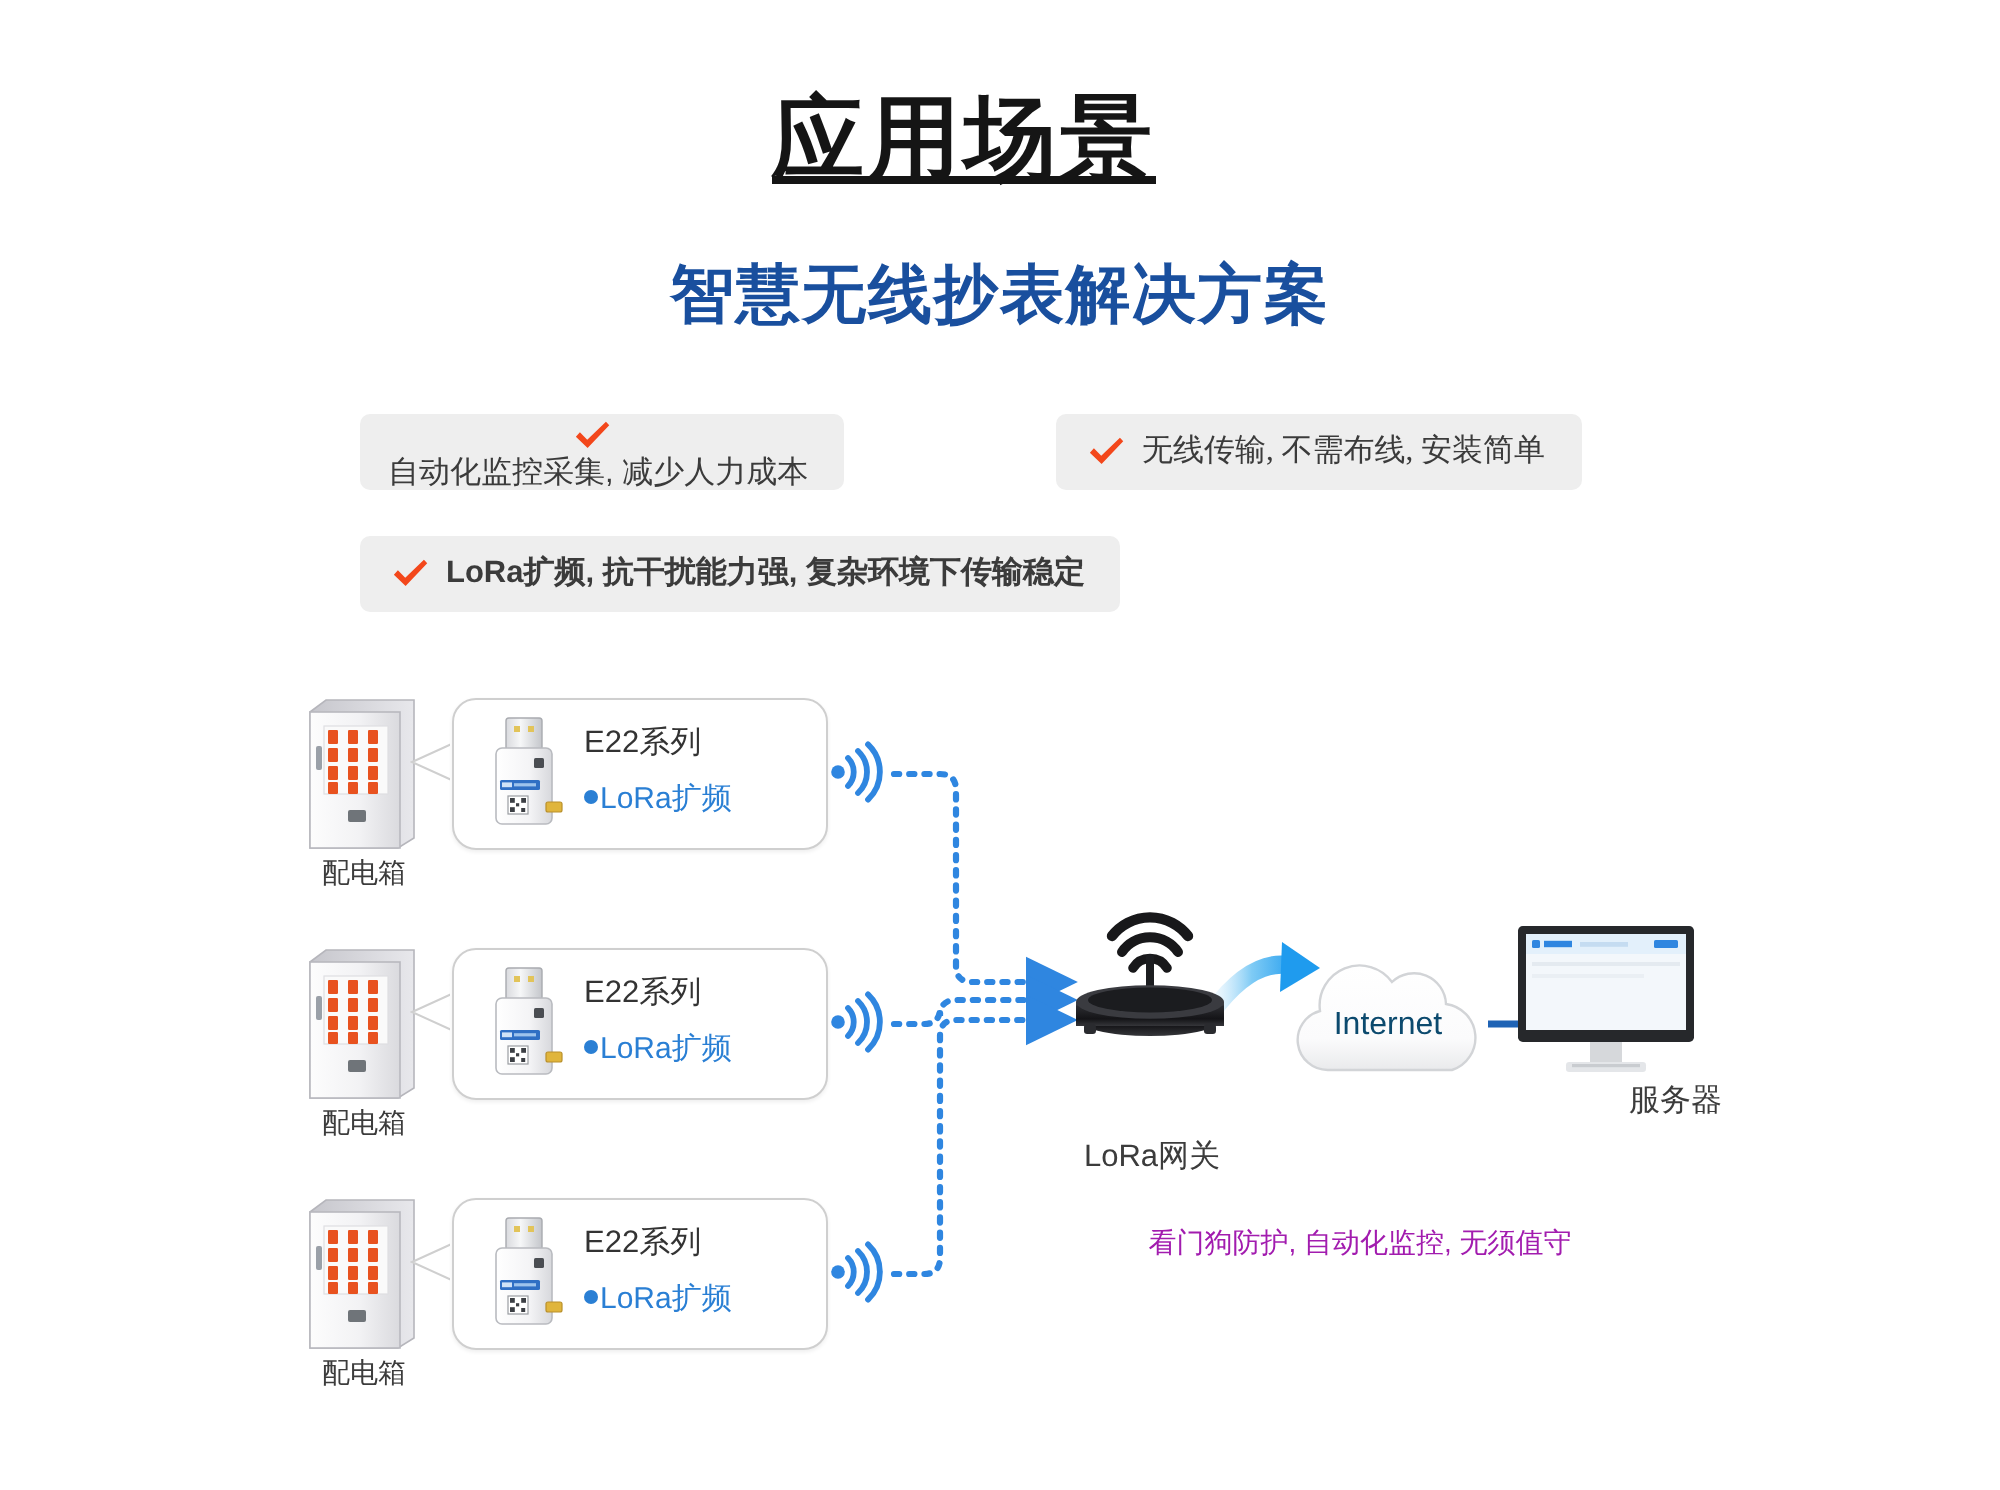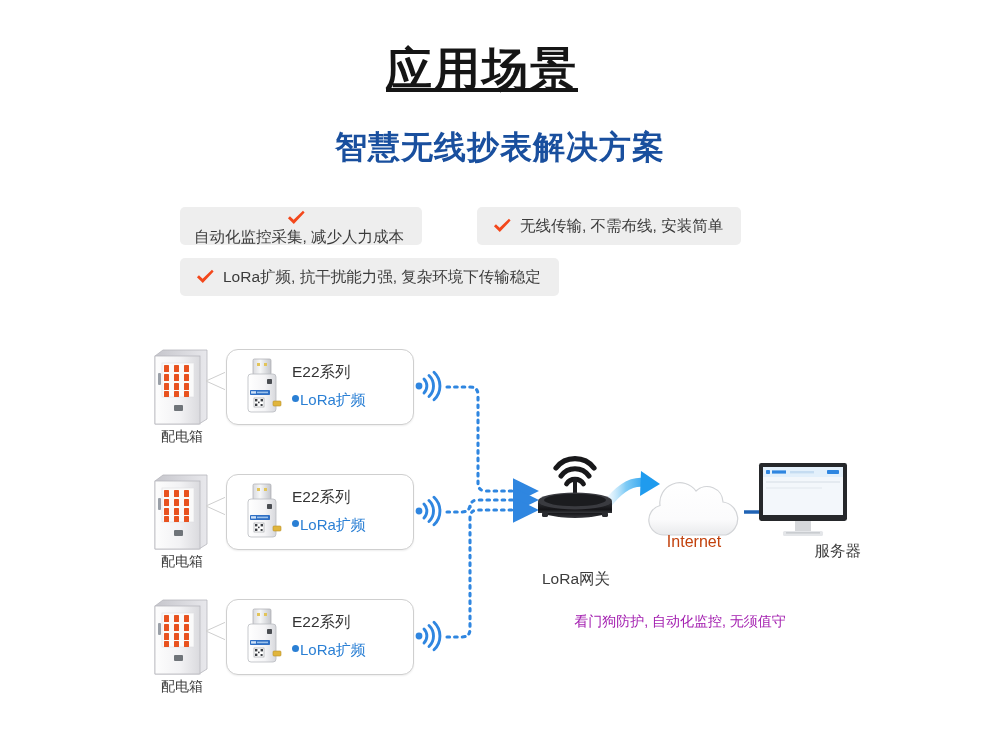--- a/index.html
+++ b/index.html
@@ -26,22 +26,22 @@
 
   
   .badge{
     position:absolute;height:38px;border-radius:5px;
     background:#eeeeee;display:flex;align-items:center;
     padding:0 18px 0 14px;box-sizing:border-box;
   }
   .badge .tick{width:22px;height:22px;flex:0 0 22px;margin-right:7px;display:block;}
   .badge .btext{font-size:15.5px;color:#3b3b3b;white-space:nowrap;line-height:1;}
   #badge0{left:180px;top:207px;flex-direction:column;}
-  #badge1{left:477px;top:207px;}
-  #badge2{left:180px;top:258px;}
+  #badge1{left:528px;top:207px;font-family:Liberation Serif, serif;}
+  #badge2{left:180px;top:268px;font-weight:bold;}
 
   
   .row{position:absolute;left:0;width:430px;height:110px;}
   #row0{top:343px;}
   #row1{top:468px;}
   #row2{top:593px;}
 
   
   .cab{position:absolute;left:152px;top:2px;width:58px;height:82px;}
   .cab-label{
@@ -73,22 +73,22 @@
   #sig0{left:415px;top:27px;}
   #sig1{left:415px;top:27px;}
   #sig2{left:415px;top:27px;}
 
   
   .gw{position:absolute;left:520px;top:447px;width:110px;height:85px;}
   .gw-label{position:absolute;left:512px;top:541px;width:128px;text-align:center;
     font-size:15.5px;color:#3c3c3c;line-height:1;margin-top:30px;}
   .cloud{position:absolute;left:640px;top:478px;width:108px;height:62px;}
   .cloud-text{
-    position:absolute;left:640px;top:534px;width:108px;text-align:center;
-    font-size:16px;color:#c2410c;line-height:1;
+    position:absolute;left:640px;top:505px;width:108px;text-align:center;
+    font-size:16px;color:#0c4a6e;line-height:1;
   }
   .mon{position:absolute;left:757px;top:462px;width:92px;height:82px;}
   .mon-label{position:absolute;left:745px;top:543px;width:116px;text-align:right;
     font-size:15.5px;color:#3c3c3c;line-height:1;}
 
   .tagline{
     position:absolute;left:470px;top:613px;width:420px;text-align:center;
     font-size:14px;color:#a21caf;line-height:1.2;white-space:nowrap;
   }
 

